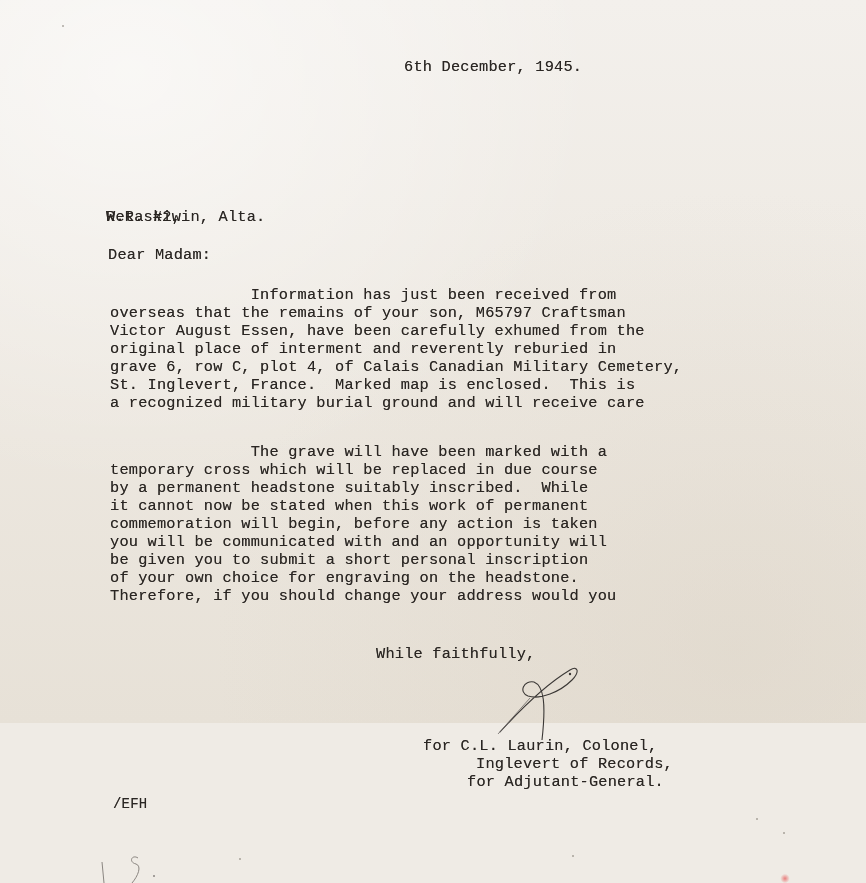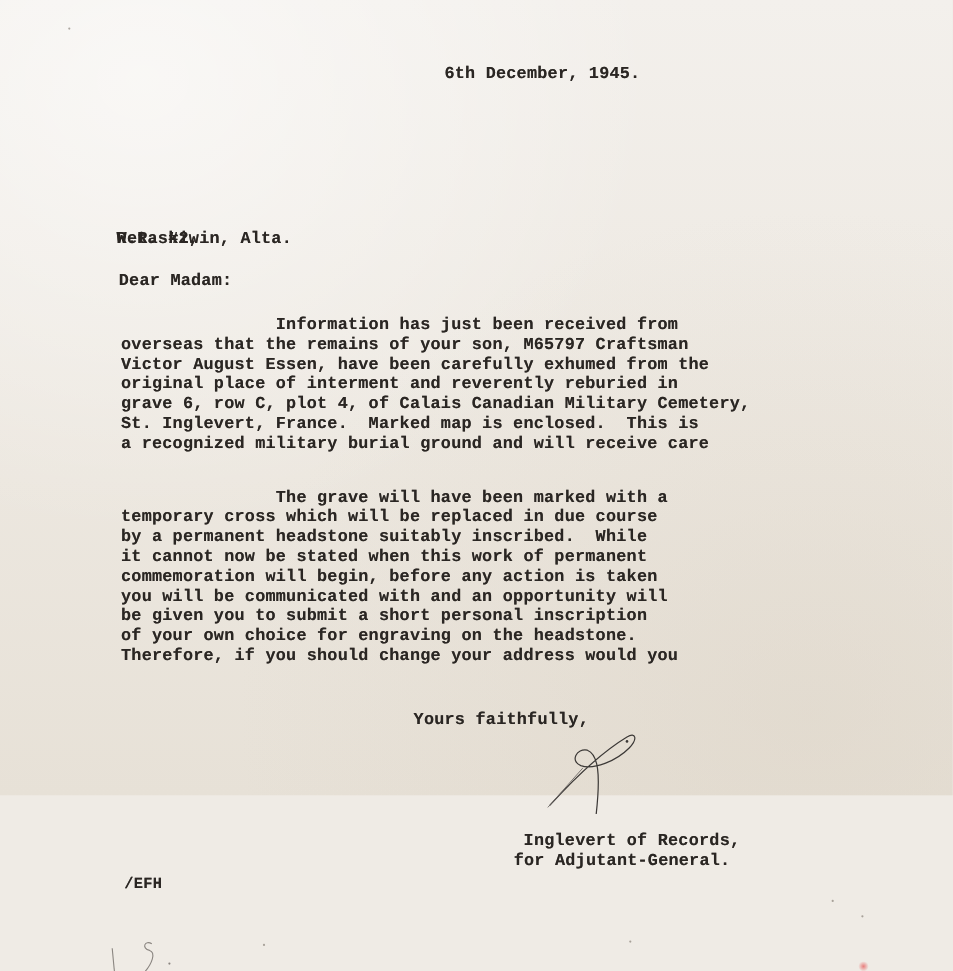--- a/index.html
+++ b/index.html
@@ -15,21 +15,21 @@
     .page {
       position: relative;
       width: 866px;
       height: 723px;
       background:
         radial-gradient(ellipse at 15% 10%, rgba(255,255,255,0.55) 0%, rgba(255,255,255,0) 45%),
         radial-gradient(ellipse at 85% 90%, rgba(215,205,190,0.35) 0%, rgba(215,205,190,0) 50%),
         linear-gradient(180deg, #f3f0ec 0%, #ece7df 60%, #e7e1d7 100%);
       font-family: "Liberation Mono", "DejaVu Sans Mono", monospace;
       color: #2a2623;
-      font-weight: bold;
+      font-weight: normal;
       letter-spacing: 0.2px;
     }
     .line {
       position: absolute;
       white-space: pre;
       font-size: 15.3px;
       line-height: 18px;
       text-shadow: 0 0 0.6px rgba(40,35,30,0.6);
     }
     .date { left: 404px; top: 58px; }
@@ -105,28 +105,29 @@
     <div class="para-line" style="top:18px">temporary cross which will be replaced in due course</div>
     <div class="para-line" style="top:36px">by a permanent headstone suitably inscribed.  While</div>
     <div class="para-line" style="top:54px">it cannot now be stated when this work of permanent</div>
     <div class="para-line" style="top:72px">commemoration will begin, before any action is taken</div>
     <div class="para-line" style="top:90px">you will be communicated with and an opportunity will</div>
     <div class="para-line" style="top:108px">be given you to submit a short personal inscription</div>
     <div class="para-line" style="top:126px">of your own choice for engraving on the headstone.</div>
     <div class="para-line" style="top:144px">Therefore, if you should change your address would you</div>
   </div>
 
-  <div class="line closing">Yours faithfully,</div>
+  <div class="line closing">While faithfully,</div>
 
   <svg class="signature" viewBox="0 0 100 80">
     <path d="M10 72 C 30 50, 55 25, 80 10 C 88 5, 90 12, 82 20 C 70 32, 50 40, 38 36 C 28 32, 34 20, 44 22 C 54 26, 56 44, 52 80" fill="none" stroke="#3b3836" stroke-width="1.1" stroke-linecap="round"></path>
     <path d="M8 74 L 40 38" fill="none" stroke="#6b6764" stroke-width="0.8"></path>
     <circle cx="80" cy="14" r="1.2" fill="#3b3836"></circle>
   </svg>
 
+  <div class="line sig0">for C.L. Laurin, Colonel,</div>
   <div class="line sig1">Inglevert of Records,</div>
   <div class="line sig2">for Adjutant-General.</div>
 
   <div class="line ref">/EFH</div>
 
   <svg class="pencil-mark" viewBox="0 0 60 31">
     <path d="M6 31 L 4 10" fill="none" stroke="#8a8580" stroke-width="1"></path>
     <path d="M40 6 C 34 2, 30 10, 38 12 C 44 14, 40 24, 34 31" fill="none" stroke="#8a8580" stroke-width="1"></path>
     <circle cx="56" cy="24" r="1" fill="#8a8580"></circle>
   </svg>

